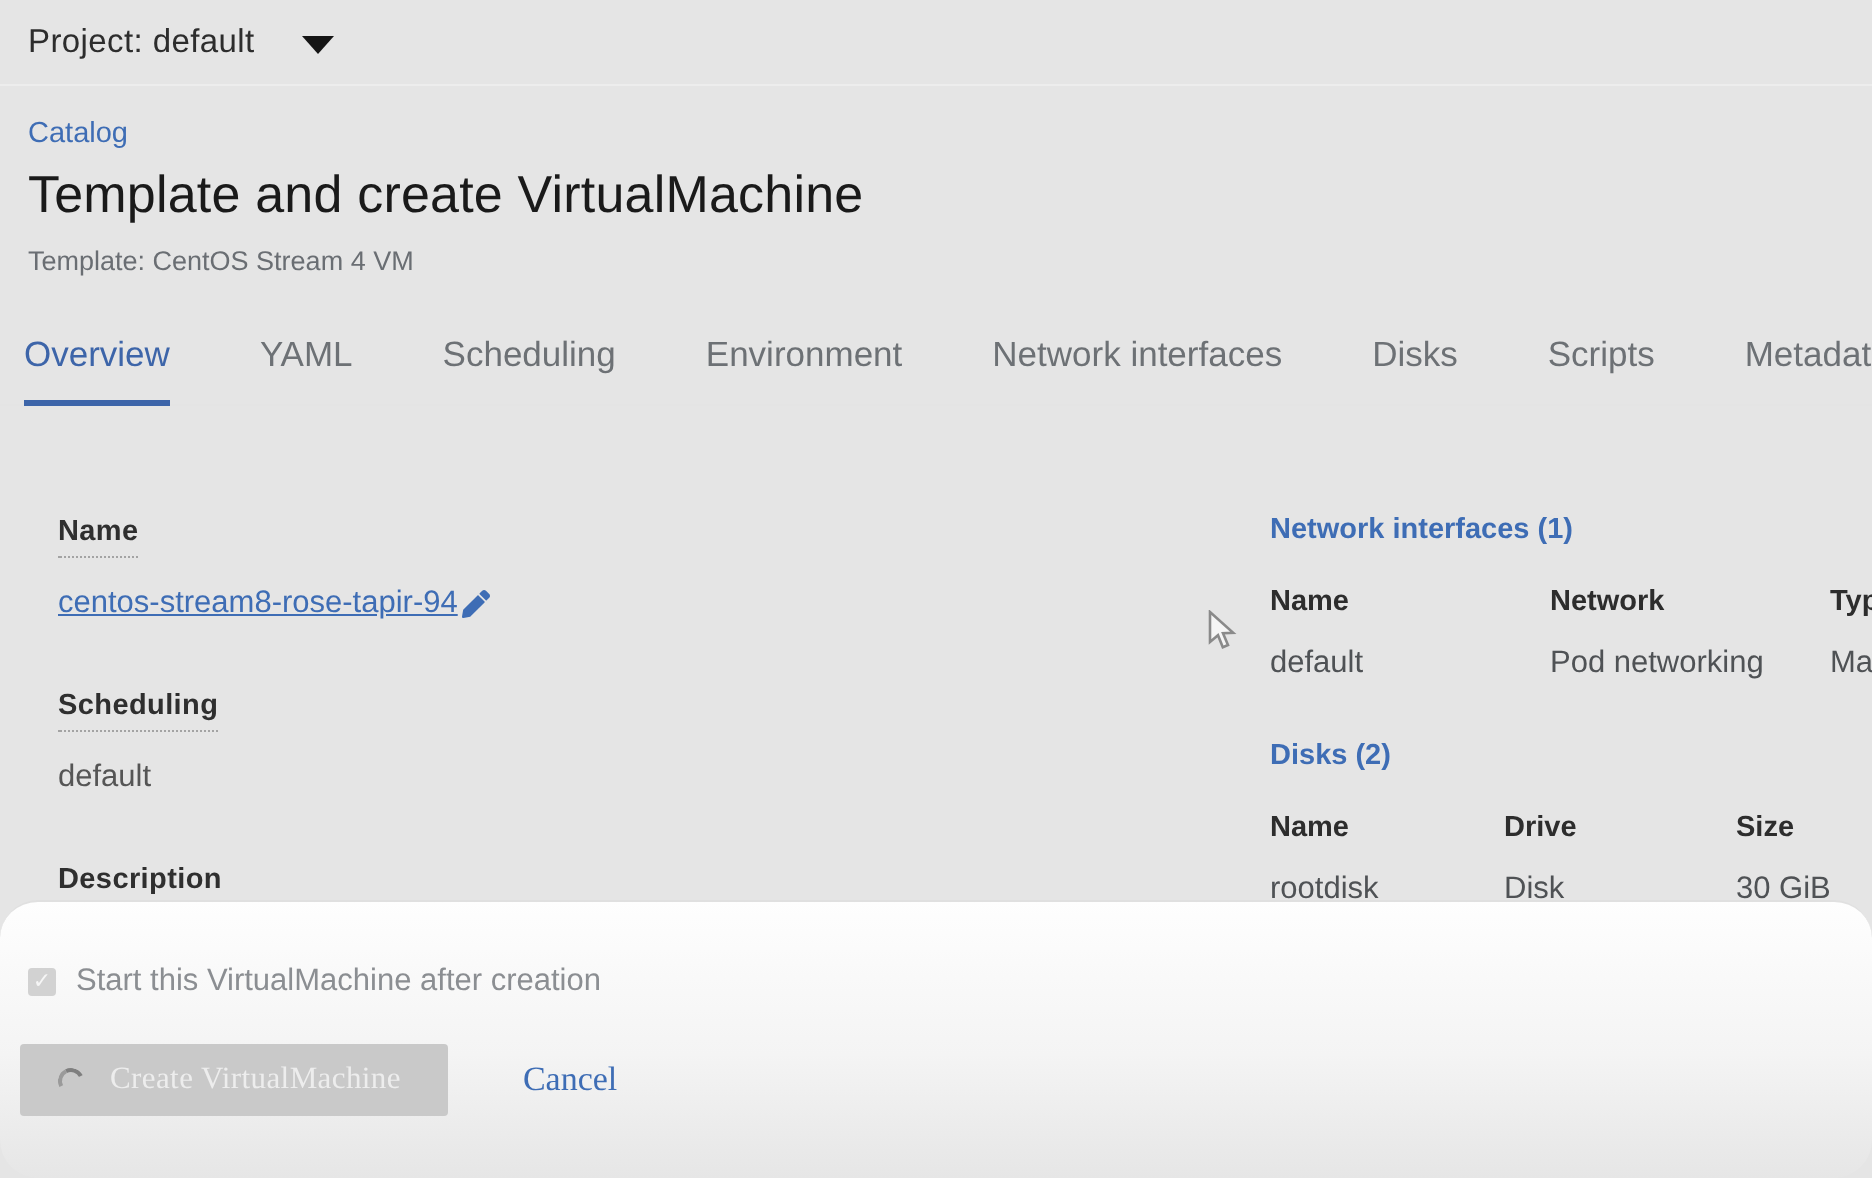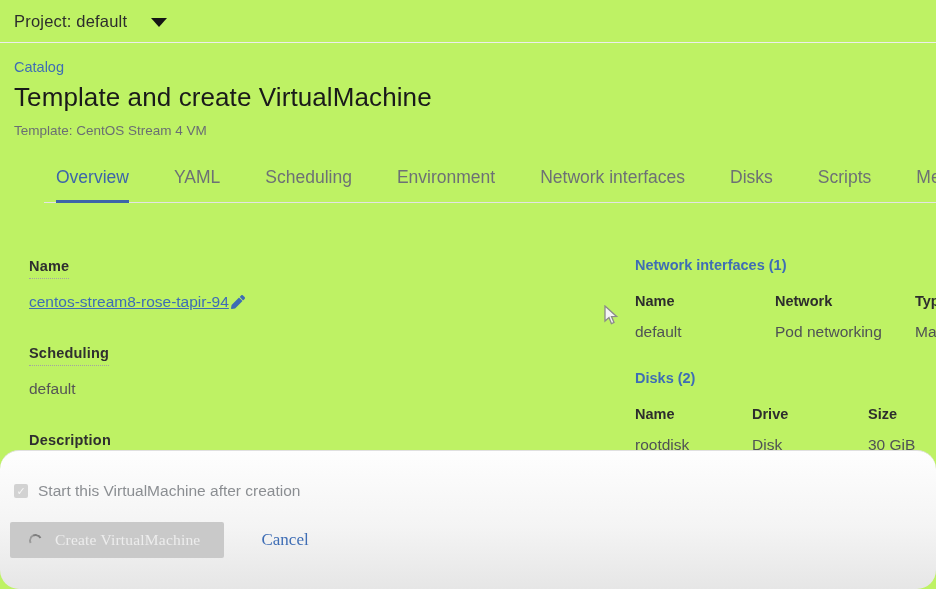--- a/index.html
+++ b/index.html
@@ -1,20 +1,20 @@
 <!DOCTYPE html>
 <html><head>
 <meta charset="utf-8">
 <style>
   * { margin: 0; padding: 0; box-sizing: border-box; }
   html, body { background: #fff; }
   body { font-family: "Liberation Sans", sans-serif; }
   .app {
     position: relative; width: 936px; height: 589px;
-    background: #bef264; overflow: hidden;
+    background: #e5e5e5; overflow: hidden;
   }
 
   
   .topbar {
     height: 43px; border-bottom: 1px solid #ededed;
     display: flex; align-items: center; padding-left: 14px;
   }
   .project-selector {
     display: flex; align-items: center; cursor: pointer;
     font-size: 16.5px; color: #2d2d2d; letter-spacing: .2px;
@@ -31,21 +31,21 @@
   .breadcrumb { font-size: 14.5px; }
   .page-title {
     margin-top: 7px; font-size: 26px; font-weight: 500;
     color: #1a1a1a; letter-spacing: .1px;
   }
   .page-subtitle { margin-top: 10px; font-size: 13.5px; color: #6a6e73; }
 
   
   .tabs {
     display: flex; margin-top: 27px; padding-left: 12px;
-    border-bottom: 1px solid #e4e4e4; white-space: nowrap; margin-left: 44px;
+    border-bottom: 1px solid #e4e4e4; white-space: nowrap;
   }
   .tab {
     font-size: 17.5px; color: #6d7175; padding: 2px 0 12px 0;
     margin-right: 45px; cursor: pointer; border-bottom: 3px solid transparent;
     margin-bottom: -1px;
   }
   .tab.active { color: #3d65a9; border-bottom-color: #3d65a9; }
 
   
   .content { display: flex; padding: 54px 0 0 29px; }

